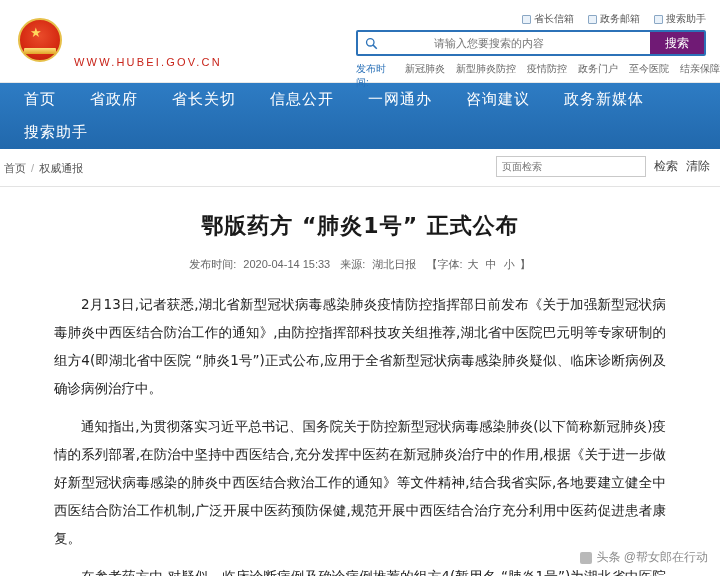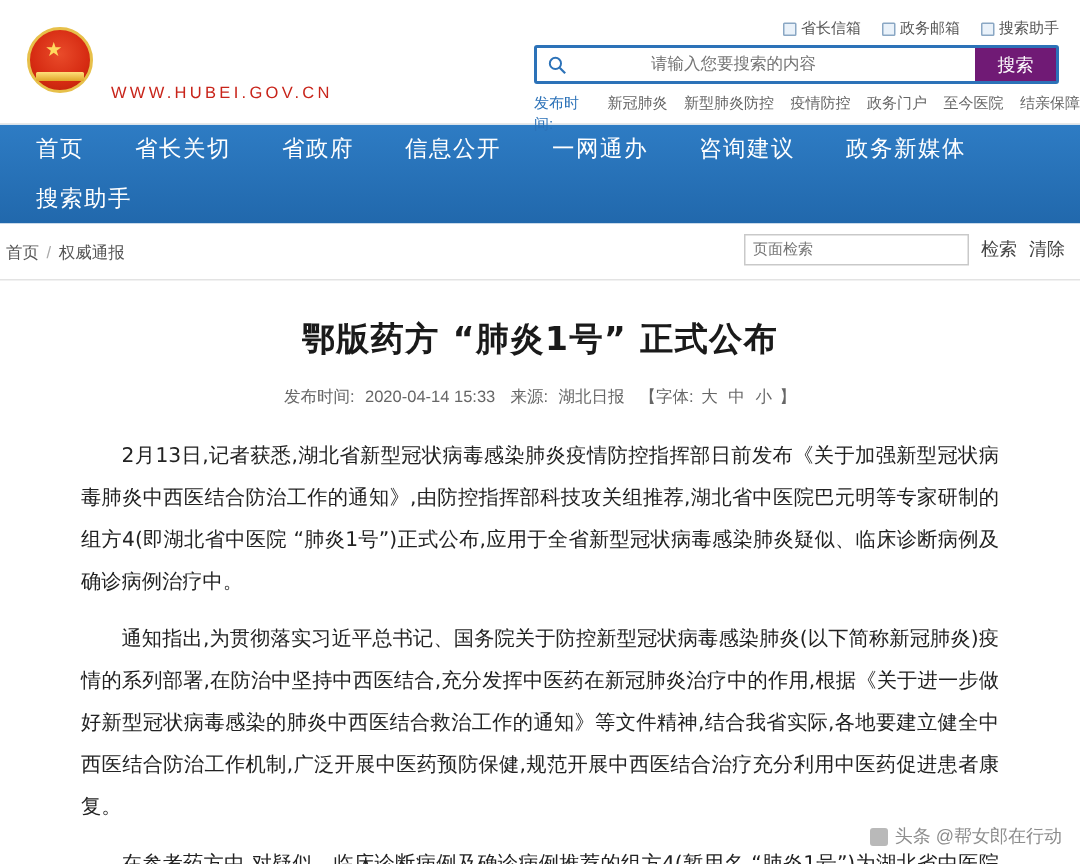--- a/index.html
+++ b/index.html
@@ -287,22 +287,22 @@
         <a href="#">至今医院</a>
         <a href="#">结亲保障</a>
       </div>
 
     </div>
   </div>
 
   <div class="nav">
     <div class="nav-row">
       <div class="nav-item">首页</div>
+      <div class="nav-item">省政府</div>
       <div class="nav-item">省长关切</div>
-      <div class="nav-item">省政府</div>
       <div class="nav-item">信息公开</div>
       <div class="nav-item">一网通办</div>
       <div class="nav-item">咨询建议</div>
       <div class="nav-item">政务新媒体</div>
       <div class="nav-item">搜索助手</div>
     </div>
   </div>
 
   <div class="crumbrow">
     <div class="crumb">

